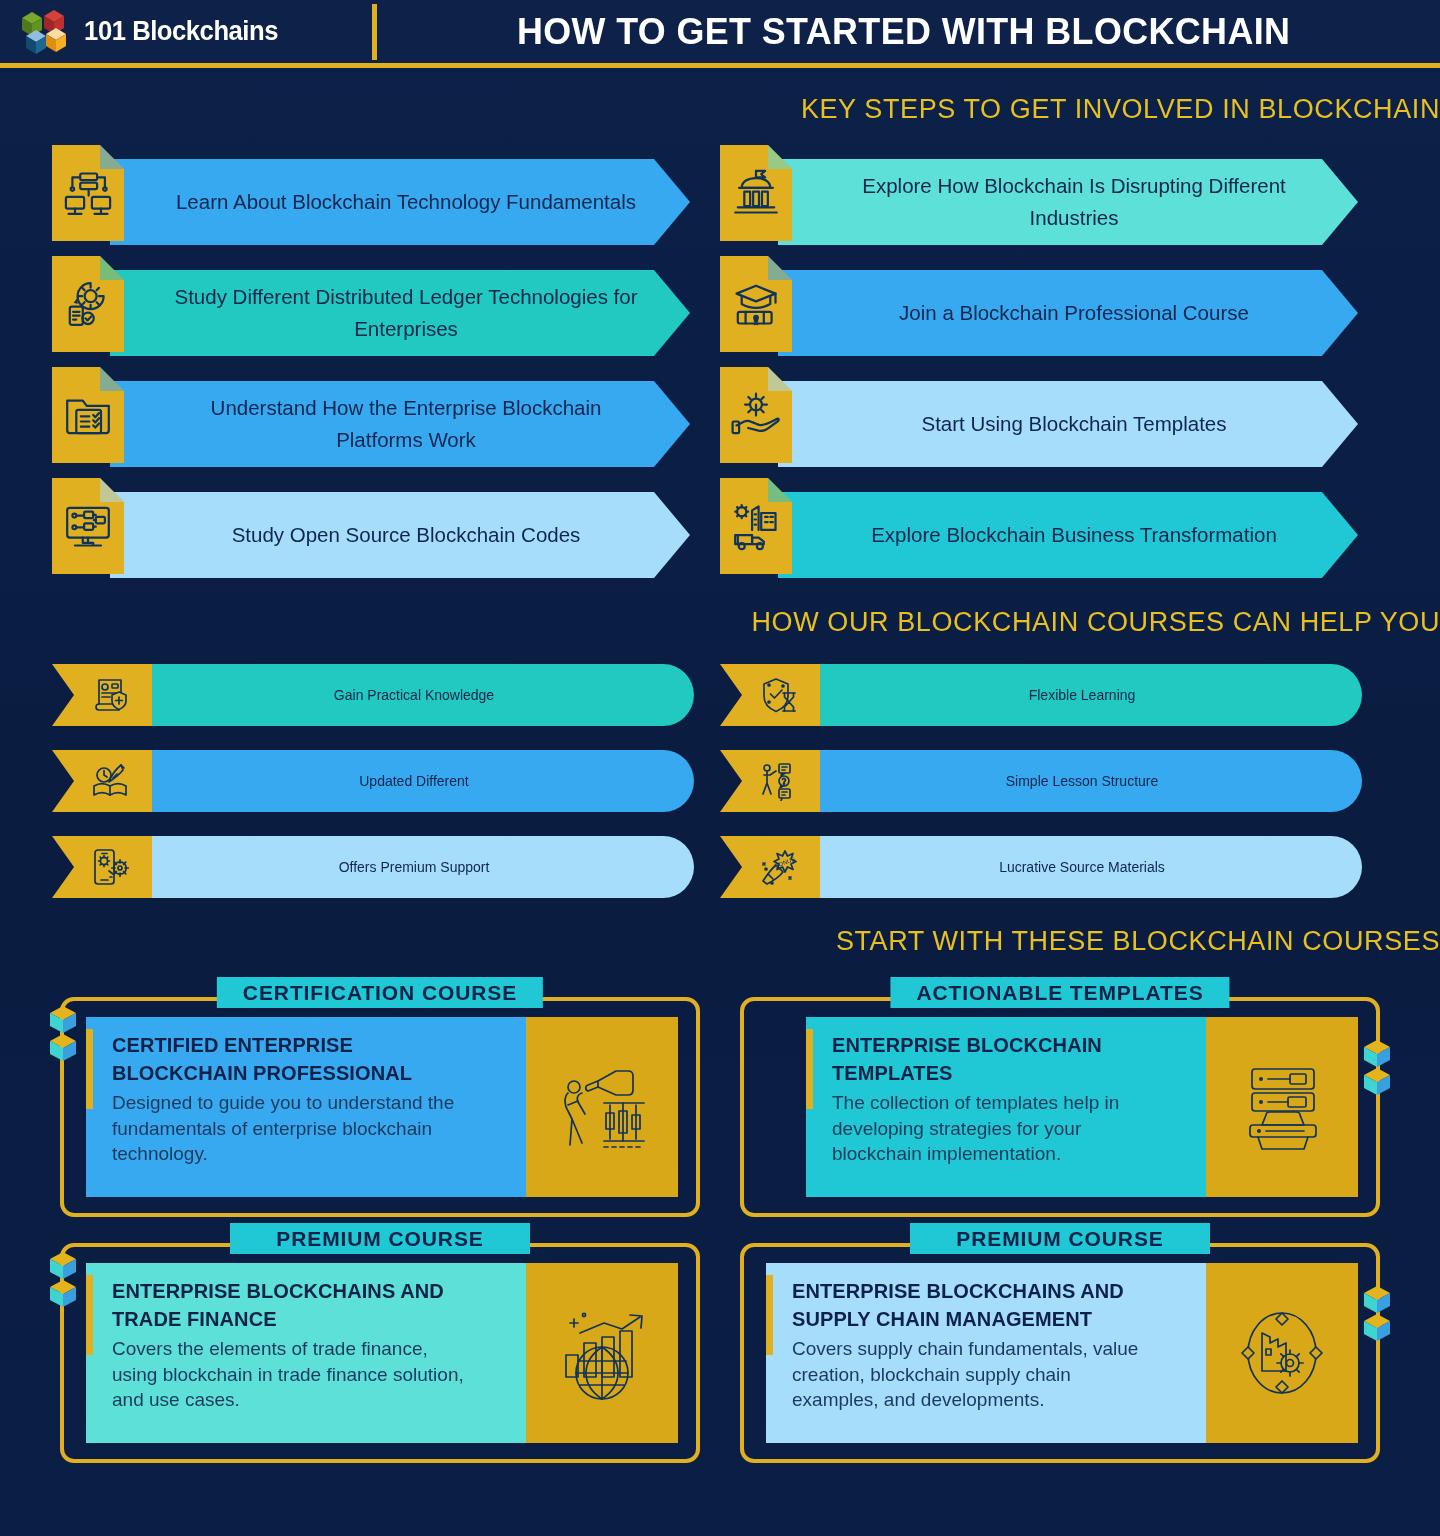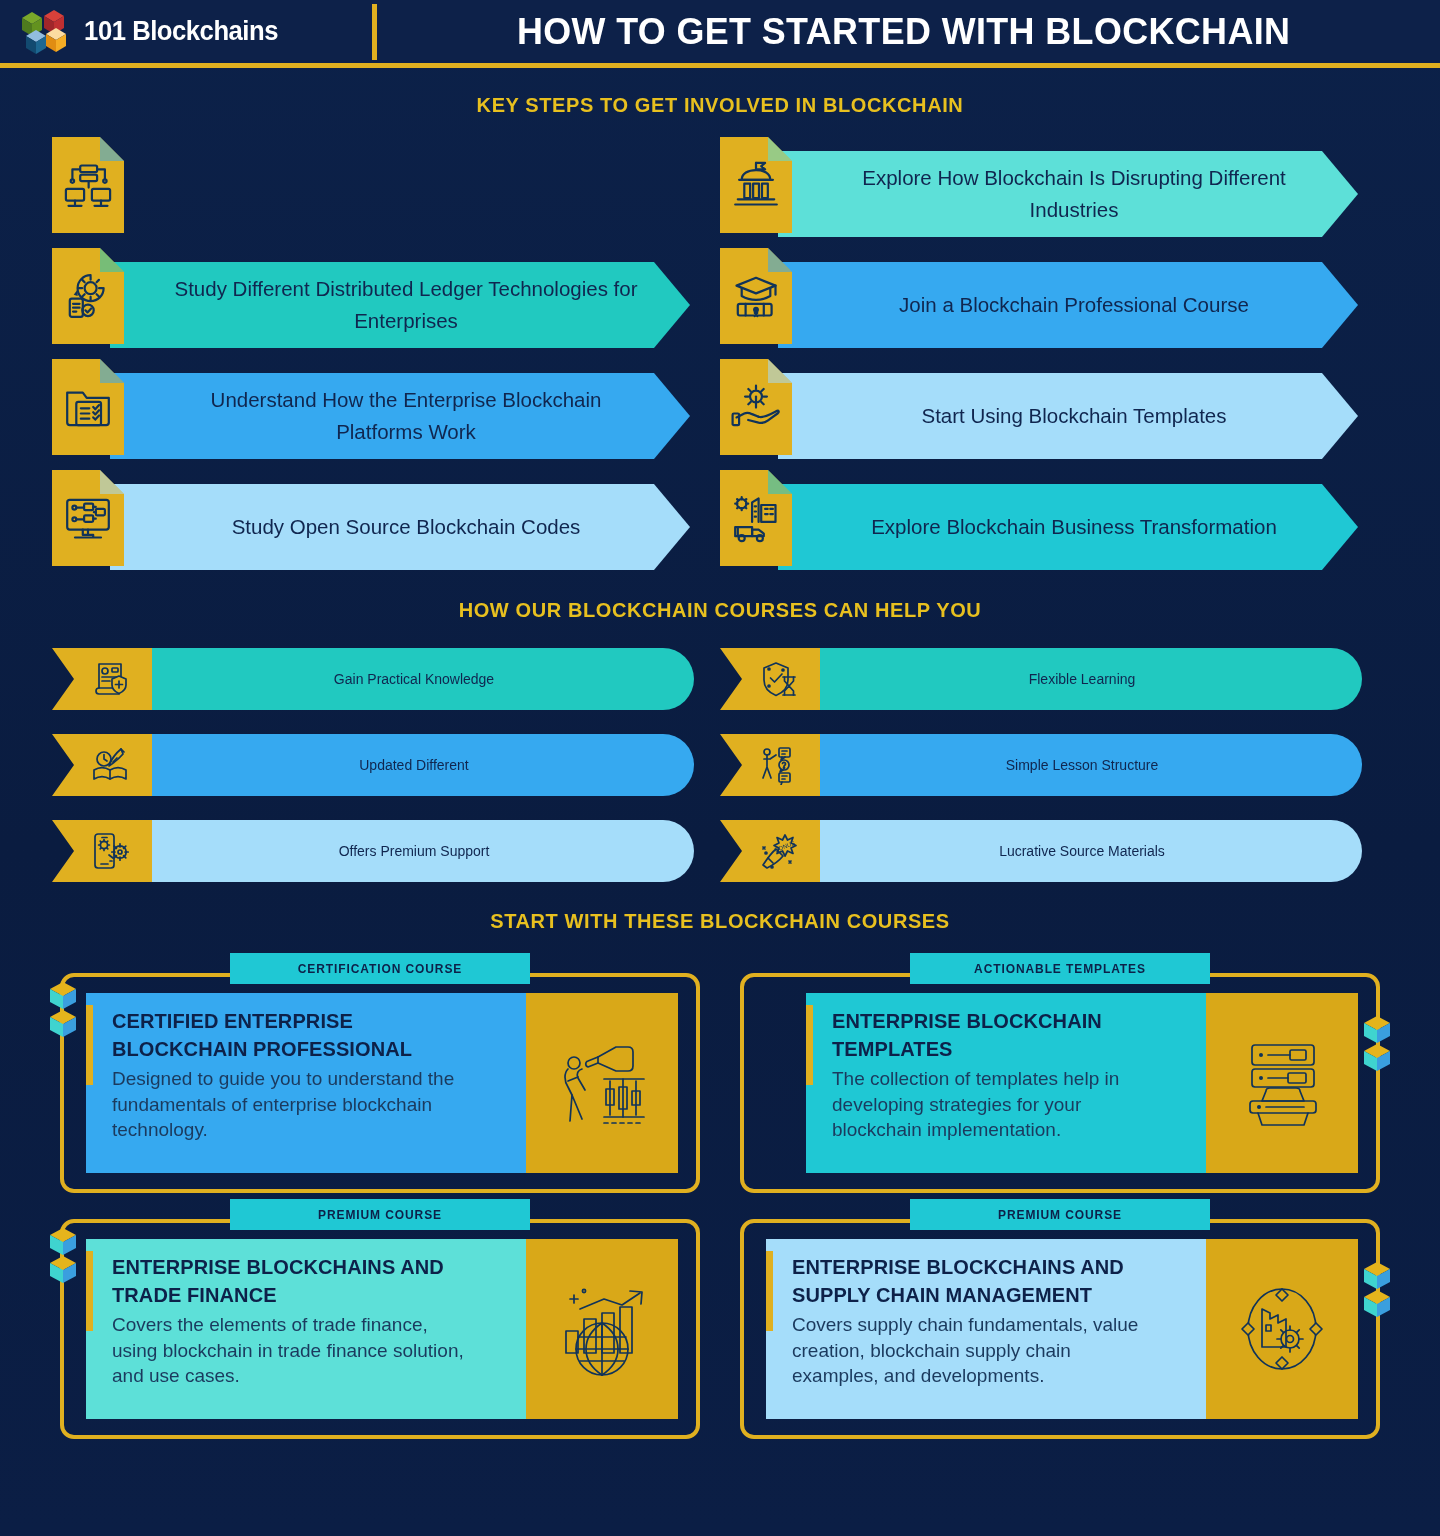--- a/index.html
+++ b/index.html
@@ -36,22 +36,22 @@
   }
   .hdr-divider { width:5px; height:56px; background:#e0b020; flex:0 0 auto; }
   .hdr-title {
     flex:1; text-align:center; color:#ffffff;
     font-size:37px; font-weight:bold; letter-spacing:0.4px;
     transform: scaleX(0.97); padding-right:10px;
   }
 
   
   .sec-title {
-    text-align:center; color:#e8c01f; font-weight:bold;
-    letter-spacing:0.6px; font-size:20px;
+    text-align:right; color:#e8c01f; font-weight:normal;
+    letter-spacing:0.6px; font-size:27px;
   }
 
   
   .grid2 { display:flex; }
   .col { width:50%; }
 
   .arrow-row {
     position:relative;
     height:96px;
     margin-bottom:15px;
@@ -125,21 +125,21 @@
   }
   .card-icon-box {
     width:152px; background:#d9a818; display:flex;
     align-items:center; justify-content:center;
   }
   .card-icon-box .ico { width:100px; height:100px; display:block; }
   .card-badge {
     position:absolute; top:2px; left:50%; transform:translateX(-50%);
     height:31px; min-width:300px; padding:0 26px;
     display:flex; align-items:center; justify-content:center;
-    color:#0d2149; font-weight:bold; font-size:12px; letter-spacing:0.9px;
+    color:#0d2149; font-weight:bold; font-size:21px; letter-spacing:0.9px;
     z-index:6;
   }
   .cubes-left { position:absolute; left:6px; top:28px; width:34px; height:62px; z-index:7; }
   .cubes-right { position:absolute; right:6px; top:62px; width:34px; height:62px; z-index:7; }
 
   
   .footer-bar { height:7px; background:#e0b020; }
   .footer {
     height:52px; background:#272f3b; display:flex;
     align-items:center; justify-content:center;
@@ -195,20 +195,23 @@
   <div style="padding-top:26px;">
     <div class="sec-title">KEY STEPS TO GET INVOLVED IN BLOCKCHAIN</div>
   </div>
 
   <div class="grid2" style="padding:20px 52px 0 52px;">
     <div class="col" id="col-left-1">
         <div class="arrow-row">
           <div class="arrow-notch"><svg width="24" height="24" viewBox="0 0 24 24">
               <polygon points="0,0 24,24 0,24" fill="#36a9f0" opacity="0.55"></polygon>
             </svg></div>
+          <div class="arrow-bar" style="background: rgb(54, 169, 240);">
+            <span>Learn About Blockchain Technology Fundamentals</span>
+          </div>
           <div class="arrow-tile-full">
             <span>
               <svg class="ico" viewBox="0 0 40 40">
                 <rect x="14" y="5" width="13" height="5" rx="1.2"></rect>
                 <rect x="14" y="12" width="13" height="5" rx="1.2"></rect>
                 <path d="M13 8 H8 V15 M28 8 H33 V15"></path>
                 <circle cx="8" cy="17" r="1.3"></circle>
                 <circle cx="33" cy="17" r="1.3"></circle>
                 <path d="M20.5 17.5 V22"></path>
                 <rect x="3" y="23" width="14" height="9" rx="1.2"></rect>

